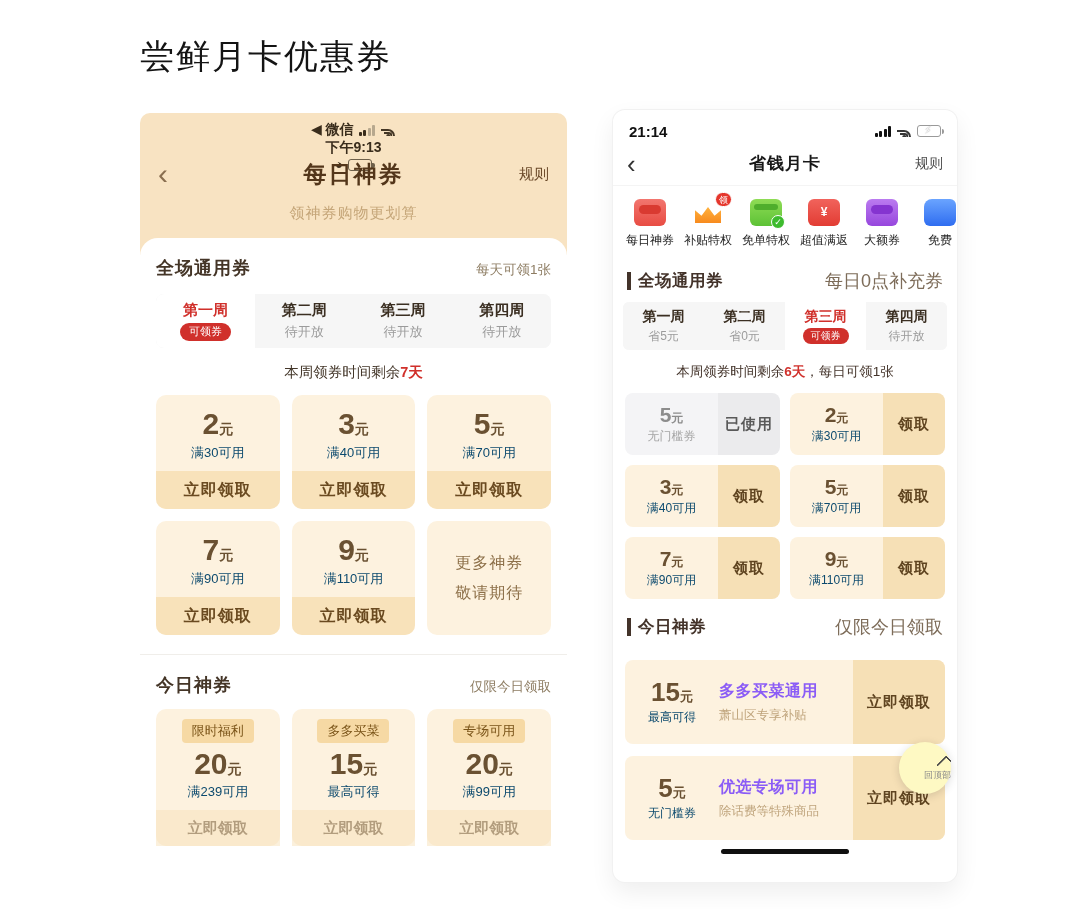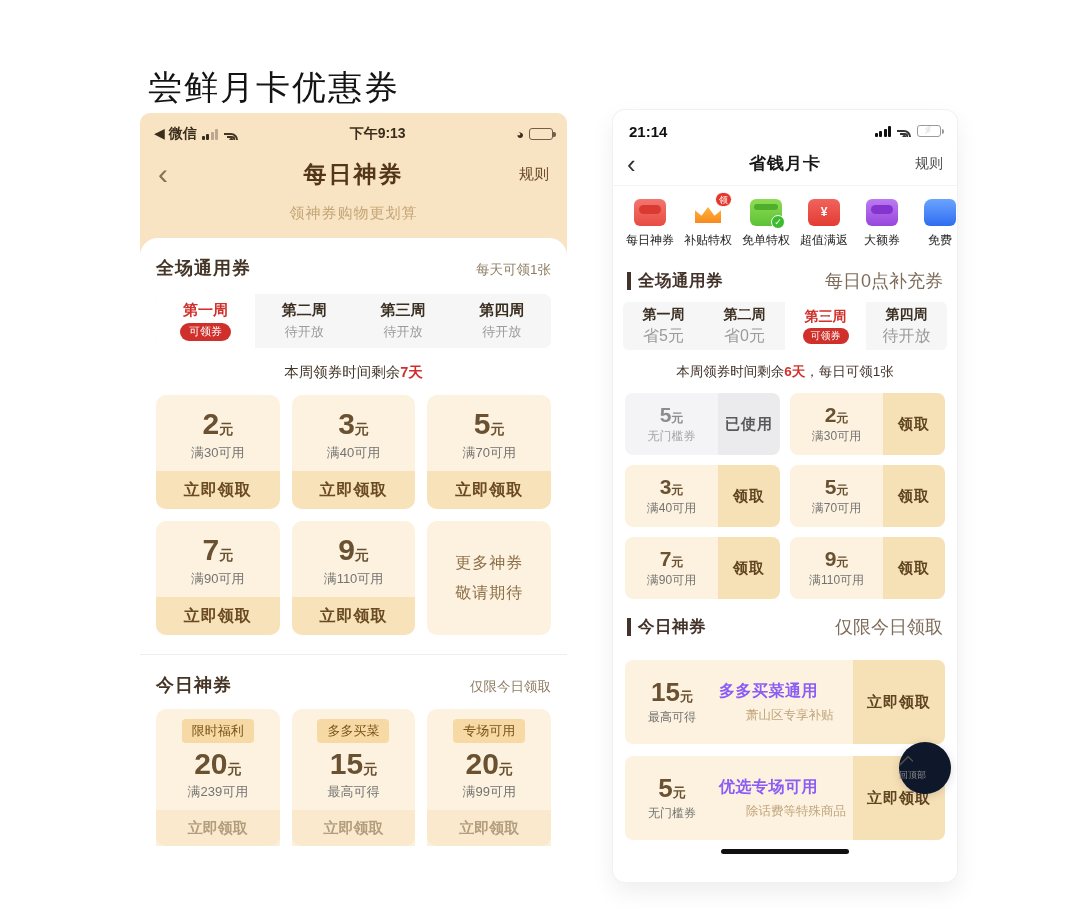--- a/index.html
+++ b/index.html
@@ -1,27 +1,27 @@
 <!DOCTYPE html>
 <html><head>
 <meta charset="utf-8">
 <style>
   * { margin:0; padding:0; box-sizing:border-box; }
   html,body { width:1080px; height:909px; background:#ffffff; font-family:"Liberation Sans","DejaVu Sans",sans-serif; }
   .canvas { position:relative; width:1080px; height:909px; background:#fff; overflow:hidden; }
 
   .caption { position:absolute; top:34px; font-size:34px; font-weight:500; color:#141414; letter-spacing:2px; }
-  .caption-l { left:148px;margin-top:31px; }
+  .caption-l { left:140px; }
   .caption-r { left:620px; }
 
   
   .phone-l { position:absolute; left:140px; top:113px; width:427px; height:762px;
              background:#f8e3c2; border-radius:10px 10px 0 0; overflow:hidden; }
   .pl-status { display:flex; align-items:center; justify-content:space-between;
-               height:34px; padding:8px 14px 0; font-size:14px; font-weight:700; color:#3a2d1c; }
+               height:34px; padding:8px 14px 0; font-size:14px; font-weight:700; color:#3a2d1c;flex-direction:column; }
   .pl-status .left, .pl-status .right { display:flex; align-items:center; gap:5px; }
   .sig { display:flex; align-items:flex-end; gap:1.5px; height:11px; }
   .sig i { width:3px; background:#3a2d1c; border-radius:1px; display:block; }
   .sig i:nth-child(1){height:4px} .sig i:nth-child(2){height:6px}
   .sig i:nth-child(3){height:8px; background:#b7a88e;} .sig i:nth-child(4){height:11px; background:#b7a88e;}
   .sig.full i { background:#111; }
   .batt { width:24px; height:12px; border:1.5px solid #6e604a; border-radius:3px; position:relative; padding:1.5px; }
   .batt::after { content:""; position:absolute; right:-4px; top:3px; width:2.5px; height:5px; background:#6e604a; border-radius:0 2px 2px 0; }
   .batt .fill { height:100%; width:55%; background:#2c2318; border-radius:1px; }
   .batt.green .fill { width:70%; background:#35c759; }
@@ -49,21 +49,21 @@
   .t-pill { background:#d0302b; color:#fff; font-size:11px; line-height:1; padding:3px 9px 4px; border-radius:9px; }
 
   .pl-count { text-align:center; margin-top:15px; font-size:14.5px; color:#44372a; }
   .red { color:#d0302b; font-weight:700; }
 
   .pl-grid { display:grid; grid-template-columns:repeat(3,1fr); gap:12px; margin-top:13px; }
   .cpn { background:#fdf2df; border-radius:10px; text-align:center; overflow:hidden; display:flex; flex-direction:column; }
   .cpn-top { padding:14px 0 9px; flex:1; }
   .amt { font-size:30px; font-weight:700; color:#6a5132; line-height:1; }
   .amt .unit { font-size:14px; font-weight:700; }
-  .cond { font-size:13px; color:#737373; margin-top:5px; }
+  .cond { font-size:13px; color:#0c4a6e; margin-top:5px; }
   .cpn-btn { background:#f8e2ba; height:38px; line-height:38px; font-size:16px; font-weight:700; color:#6a4a20; letter-spacing:1px; }
   .cpn.more { align-items:center; justify-content:center; font-size:16px; color:#8d7049; line-height:1.9; letter-spacing:1px; }
 
   .pl-link { text-align:center; margin-top:19px; font-size:15px; color:#6b4a28; letter-spacing:.5px; }
   .pl-link .arrow { color:#b9a98f; }
   .pl-div { height:1px; background:#f0eeea; margin:19px -16px 0; }
 
   .pl-tgrid { display:grid; grid-template-columns:repeat(3,1fr); gap:12px; margin-top:12px; }
   .tcpn { background:#fdf2df; border-radius:10px; text-align:center; padding-top:10px; }
   .badge { display:inline-block; background:#f6d9a4; color:#7a5418; font-size:13px; padding:3px 10px; border-radius:4px; }
@@ -108,21 +108,21 @@
   .sh-env-purple::before { content:""; position:absolute; left:5px; right:5px; top:6px; height:9px; background:#8534d0; border-radius:8px; }
   .sh-blue { background:linear-gradient(180deg,#6aa4ff,#2f6df0); border-radius:8px 6px 6px 6px; }
 
   .pr-sechead { display:flex; justify-content:space-between; align-items:center; padding:11px 14px 9px; }
   .pr-sectitle { font-size:16.5px; font-weight:700; color:#43332a; border-left:4px solid #43332a; padding-left:7px; line-height:1.05; letter-spacing:.5px; }
   .pr-secnote { font-size:18px; color:#7d6c59; white-space:nowrap; }
 
   .pr-tabs { display:flex; margin:0 10px; border-radius:6px; overflow:hidden; background:#f6f6f6; }
   .rtab { flex:1; height:48px; display:flex; flex-direction:column; align-items:center; justify-content:center; gap:2px; background:#f6f6f6; }
   .rtab .t-label { font-size:14px; font-weight:700; color:#3b2f22; }
-  .rtab .t-sub { font-size:16px; color:#9b9b9b; }
+  .rtab .t-sub { font-size:12px; color:#9b9b9b; }
   .rtab.active { background:#fff; }
   .rtab.active .t-label { color:#d0302b; }
   .rtab .t-pill { font-size:10px; padding:2.5px 8px 3px; }
 
   .pr-count { text-align:center; margin-top:13px; font-size:13.5px; color:#43332a; }
 
   .pr-grid { display:grid; grid-template-columns:1fr 1fr; gap:10px; padding:12px 12px 0; }
   .rcpn { display:flex; height:62px; border-radius:8px; overflow:hidden; }
   .rcpn-info { flex:1.5; background:#fdf2df; display:flex; flex-direction:column; align-items:center; justify-content:center; }
   .rcpn-info .amt { font-size:21px; }
@@ -134,25 +134,25 @@
   .rcpn.used .cond { color:#a5a5a5; }
   .rcpn.used .rcpn-btn { background:#ebebed; color:#595959; }
 
   .pr-tcard { margin:12px 12px 0; height:84px; background:#fdf2df; border-radius:8px; display:flex; overflow:hidden; }
   .tc-amt { width:94px; display:flex; flex-direction:column; align-items:center; justify-content:center; }
   .tc-amt .amt { font-size:26px; }
   .tc-amt .amt .unit { font-size:13px; }
   .tc-amt .cond { font-size:12px; margin-top:4px; }
   .tc-mid { flex:1; display:flex; flex-direction:column; justify-content:center; gap:5px; }
   .tc-title { font-size:16px; font-weight:700; color:#8b5cf6; letter-spacing:.5px; }
-  .tc-sub { font-size:12.5px; color:#bfa47c;margin-left:27px; }
+  .tc-sub { font-size:12.5px; color:#bfa47c; }
   .tc-btn { width:92px; background:#f6e0b6; display:flex; align-items:center; justify-content:center; font-size:15px; font-weight:700; color:#5f4420; letter-spacing:1px; }
 
-  .back-top { position:absolute; left:286px; top:632px; width:52px; height:52px; background:#0f172a; border-radius:50%;
-              box-shadow:0 2px 10px rgba(0,0,0,.14); display:flex; flex-direction:column; align-items:flex-start; justify-content:center; z-index:6; }
+  .back-top { position:absolute; left:286px; top:632px; width:52px; height:52px; background:#fef9c3; border-radius:50%;
+              box-shadow:0 2px 10px rgba(0,0,0,.14); display:flex; flex-direction:column; align-items:flex-end; justify-content:center; z-index:6; }
   .back-top .chev { width:14px; height:8px; border:solid #4a4a4a; border-width:2.5px 2.5px 0 0; transform:rotate(-45deg); margin-top:4px; border-radius:1px; }
   .back-top .bt-label { font-size:9px; color:#8a8a8a; margin-top:2px; }
 
   .home-bar { position:absolute; left:50%; transform:translateX(-50%); bottom:28px; width:128px; height:5px; background:#101010; border-radius:3px; }
 </style>
 </head>
 <body>
 
 <div class="canvas">
 

